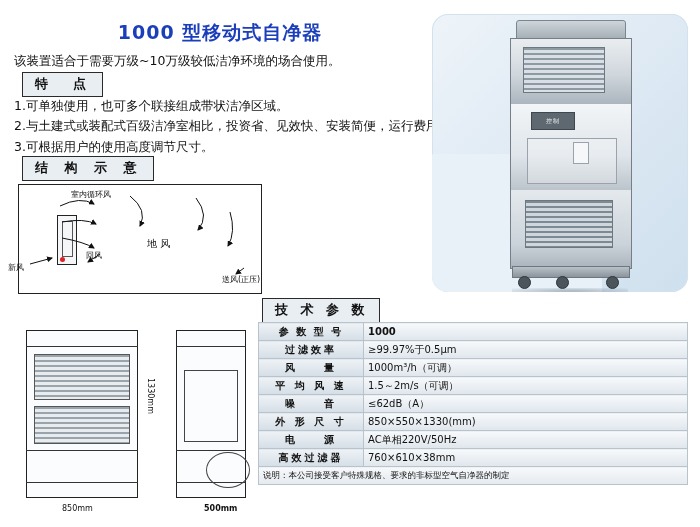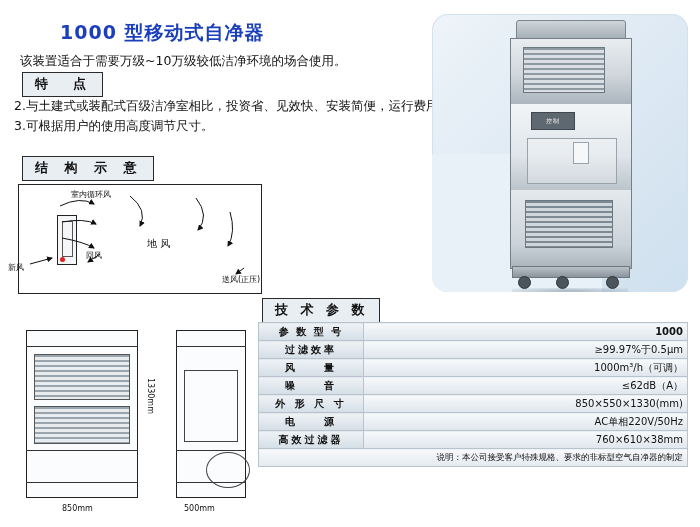--- a/index.html
+++ b/index.html
@@ -8,30 +8,30 @@
     background:#ffffff;
     font-family:"DejaVu Sans","Liberation Sans",sans-serif;
     position:relative;
     overflow:hidden;
   }
   .page{position:absolute;left:0;top:0;width:700px;height:527px;}
 
   
   .title{
     position:absolute;left:60px;top:20px;width:320px;
-    text-align:left;
+    text-align:center;
     font-size:19px;font-weight:bold;color:#1b3fbb;
     letter-spacing:1px;
     font-family:"DejaVu Sans","Liberation Sans",sans-serif;
   }
 
   
   .intro{
     position:absolute;left:14px;top:52px;width:400px;
-    font-size:12.5px;color:#111;line-height:1.5;margin-left:6px;
+    font-size:12.5px;color:#111;line-height:1.5;
   }
 
   
   .seclabel{
     position:absolute;
     border:1px solid #2a2a2a;
     background:#e9eef3;
     font-size:13px;font-weight:bold;color:#111;
     letter-spacing:6px;
     padding:2px 10px 3px 12px;
@@ -160,58 +160,59 @@
   .elev .circ{
     position:absolute;left:30px;bottom:10px;width:42px;height:34px;
     border:1px solid #444;border-radius:50%;
   }
   .elev .diamond{
     position:absolute;left:8px;top:40px;right:8px;height:70px;border:1px solid #444;
   }
   .dimtxt{position:absolute;font-size:8px;color:#111;white-space:nowrap;}
   .dimv{writing-mode:vertical-rl;}
   #dim-w1{left:62px;top:504px;}
-  #dim-w2{left:184px;top:504px;}
+  #dim-w2{left:204px;top:504px;font-weight:bold;}
   #dim-h1{left:146px;top:378px;}
 
   
   .ptable{
     position:absolute;left:258px;top:322px;width:430px;
     border-collapse:collapse;font-size:10px;color:#111;
   }
   .ptable td{
     border:1px solid #b9c3cb;
     height:17px;padding:0 4px;
     background:linear-gradient(180deg,#f7f9fb,#dfe6ec);
   }
   .ptable td.k{
     width:96px;text-align:center;font-weight:bold;letter-spacing:3px;
     background:linear-gradient(180deg,#eef2f6,#d5dee6);
     white-space:nowrap;
   }
-  .ptable td.v{text-align:right;white-space:nowrap;margin-top:24px;}
+  .ptable td.v{text-align:left;white-space:nowrap;margin-top:24px;}
   .ptable tr.head td.k{letter-spacing:2px;}
   .ptable tr.head td.v{font-weight:bold;}
   .ptable td.note{
-    text-align:right;font-size:8.5px;line-height:1.25;letter-spacing:0;
+    text-align:left;font-size:8.5px;line-height:1.25;letter-spacing:0;
     background:linear-gradient(180deg,#f7f9fb,#e4eaef);
   }
 </style>
 </head>
 <body>
 
 <div class="page">
 
   <div class="title">1000 型移动式自净器</div>
 
   <div class="intro">该装置适合于需要万级~10万级较低洁净环境的场合使用。</div>
 
   <div class="seclabel" id="sec-features">特　点</div>
 
   <div class="features">
+    <div>1.可单独使用，也可多个联接组成带状洁净区域。</div>
     <div>2.与土建式或装配式百级洁净室相比，投资省、见效快、安装简便，运行费用低。</div>
     <div>3.可根据用户的使用高度调节尺寸。</div>
   </div>
 
   <div class="seclabel" id="sec-structure">结 构 示 意</div>
 
   <div class="photo">
     <div class="bgblob"></div>
     <div class="mach">
       <div class="topcap"></div>
@@ -295,20 +296,24 @@
       </tr>
       <tr>
         <td class="k">过滤效率</td>
         <td class="v">≥99.97%于0.5μm</td>
       </tr>
       <tr>
         <td class="k">风　　量</td>
         <td class="v">1000m³/h（可调）</td>
       </tr>
       <tr>
+        <td class="k">平 均 风 速</td>
+        <td class="v">1.5～2m/s（可调）</td>
+      </tr>
+      <tr>
         <td class="k">噪　　音</td>
         <td class="v">≤62dB（A）</td>
       </tr>
       <tr>
         <td class="k">外 形 尺 寸</td>
         <td class="v">850×550×1330(mm)</td>
       </tr>
       <tr>
         <td class="k">电　　源</td>
         <td class="v">AC单相220V/50Hz</td>

